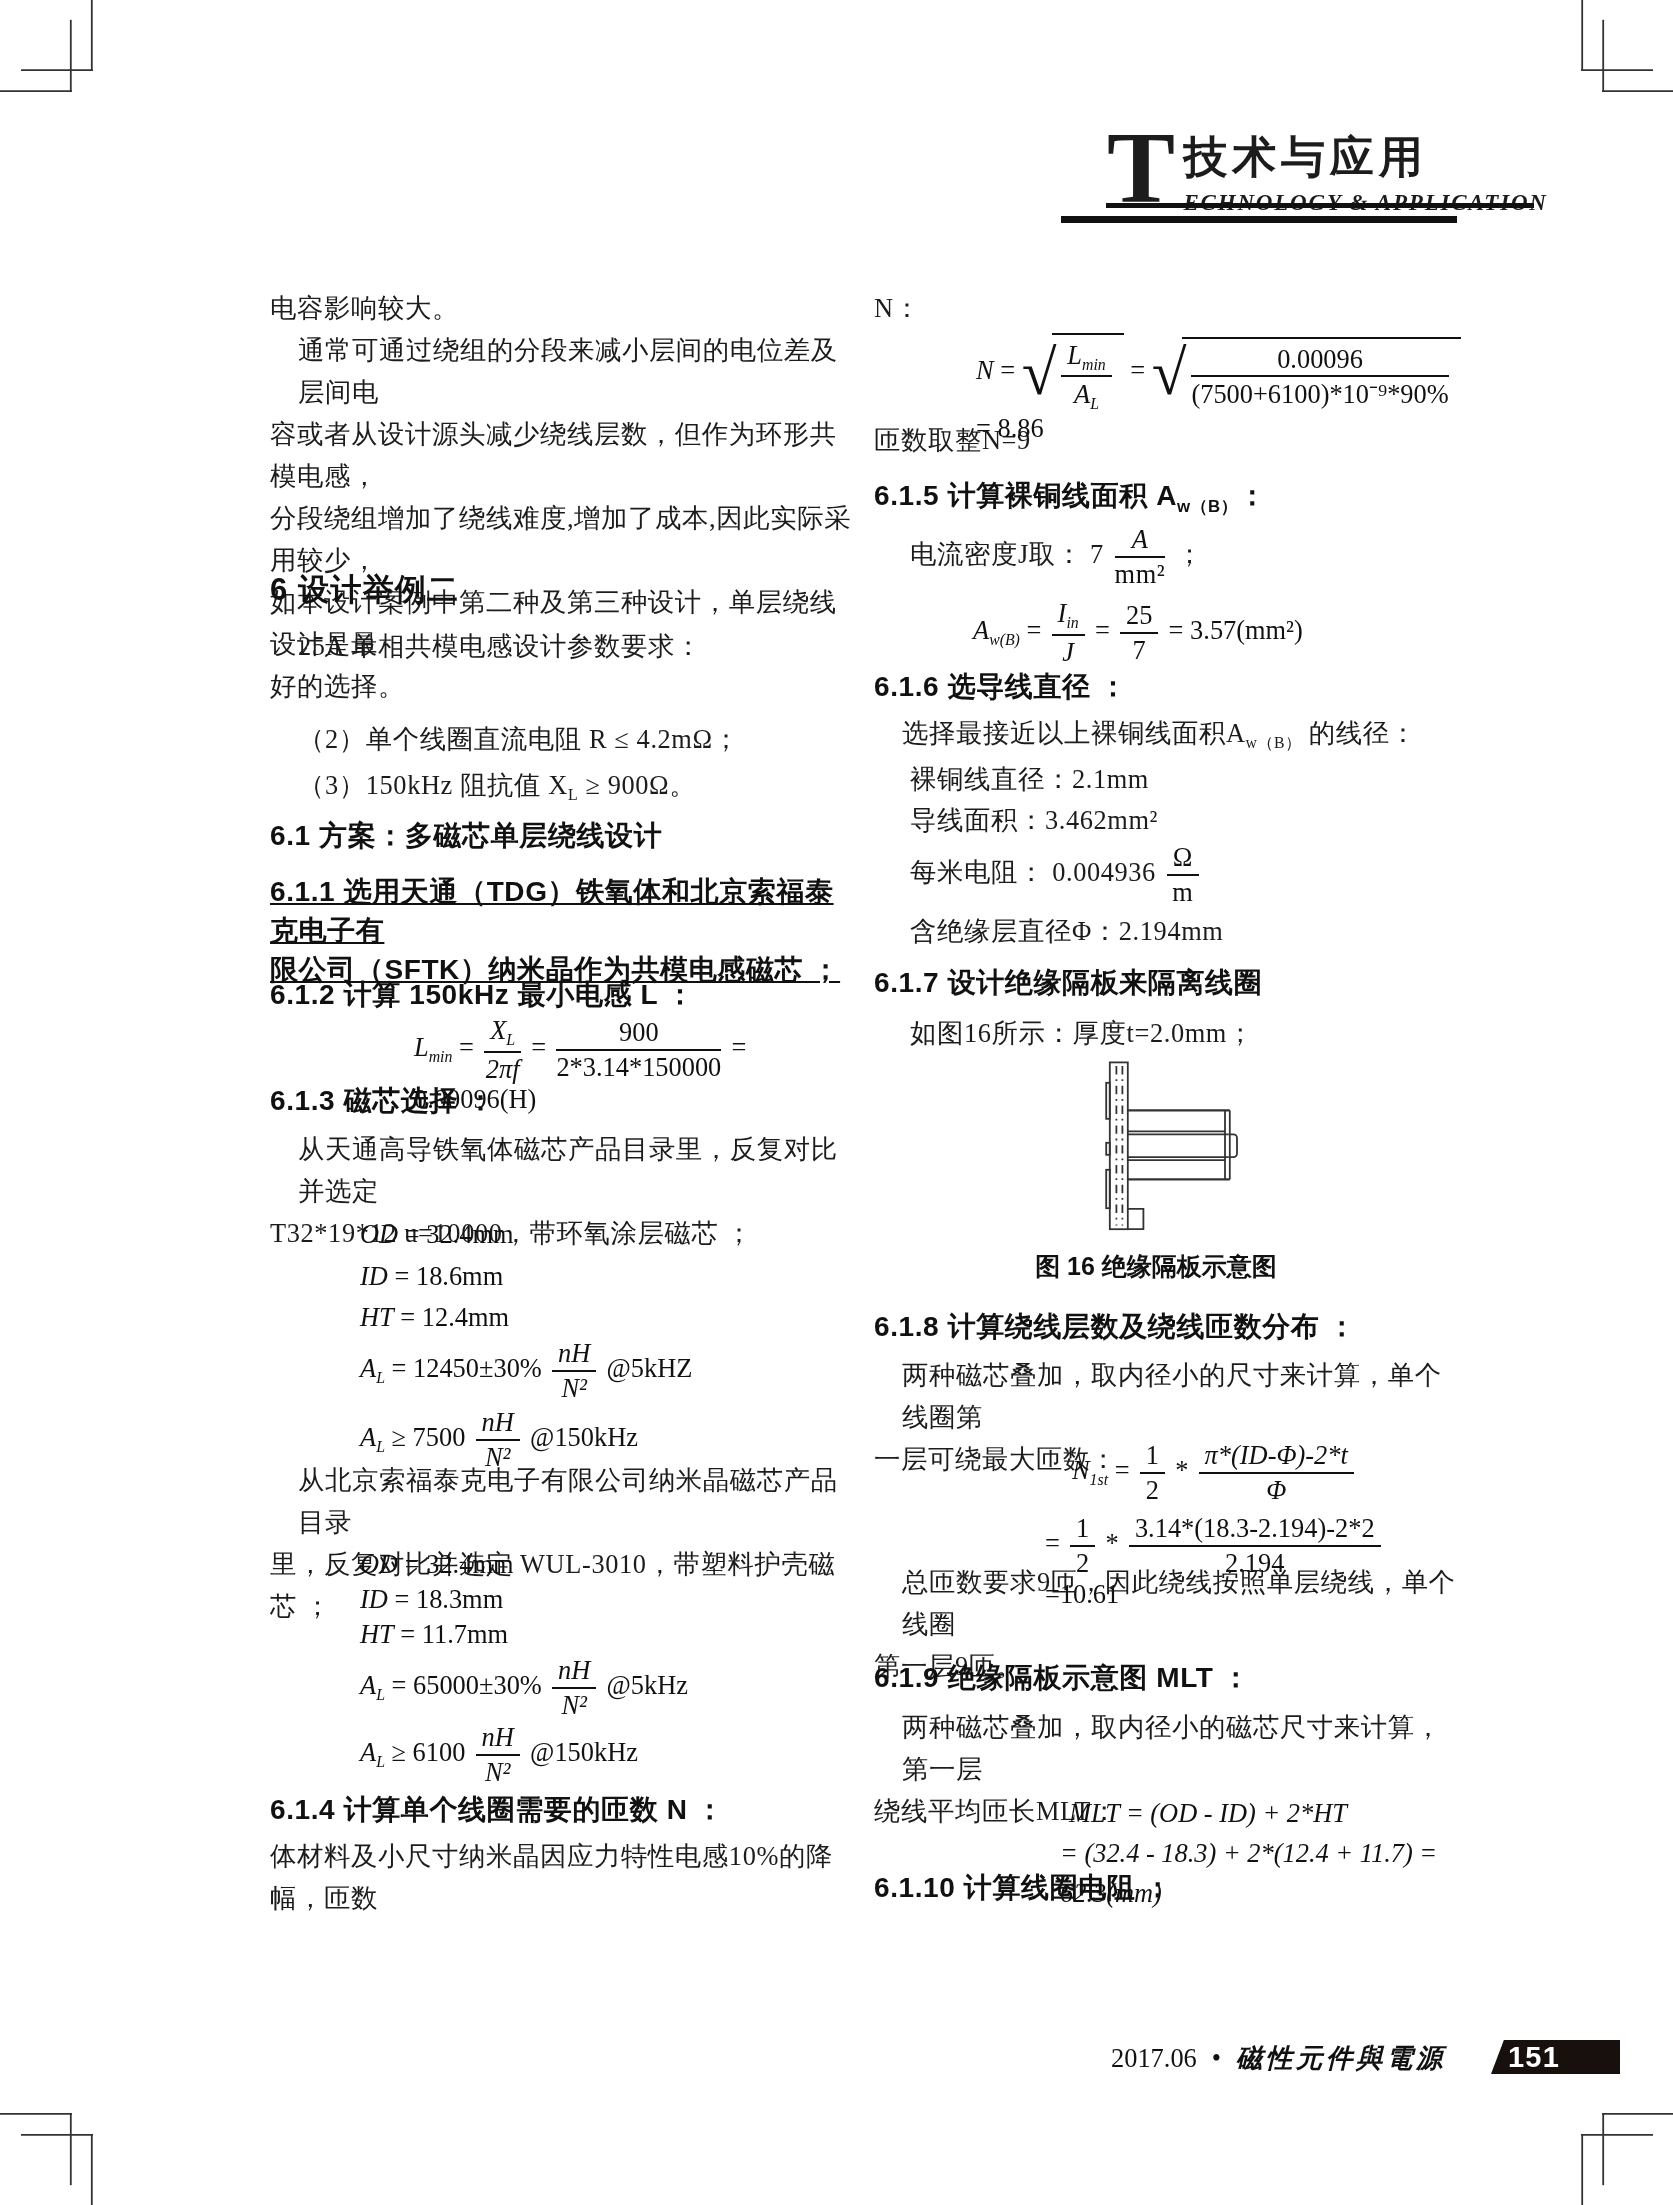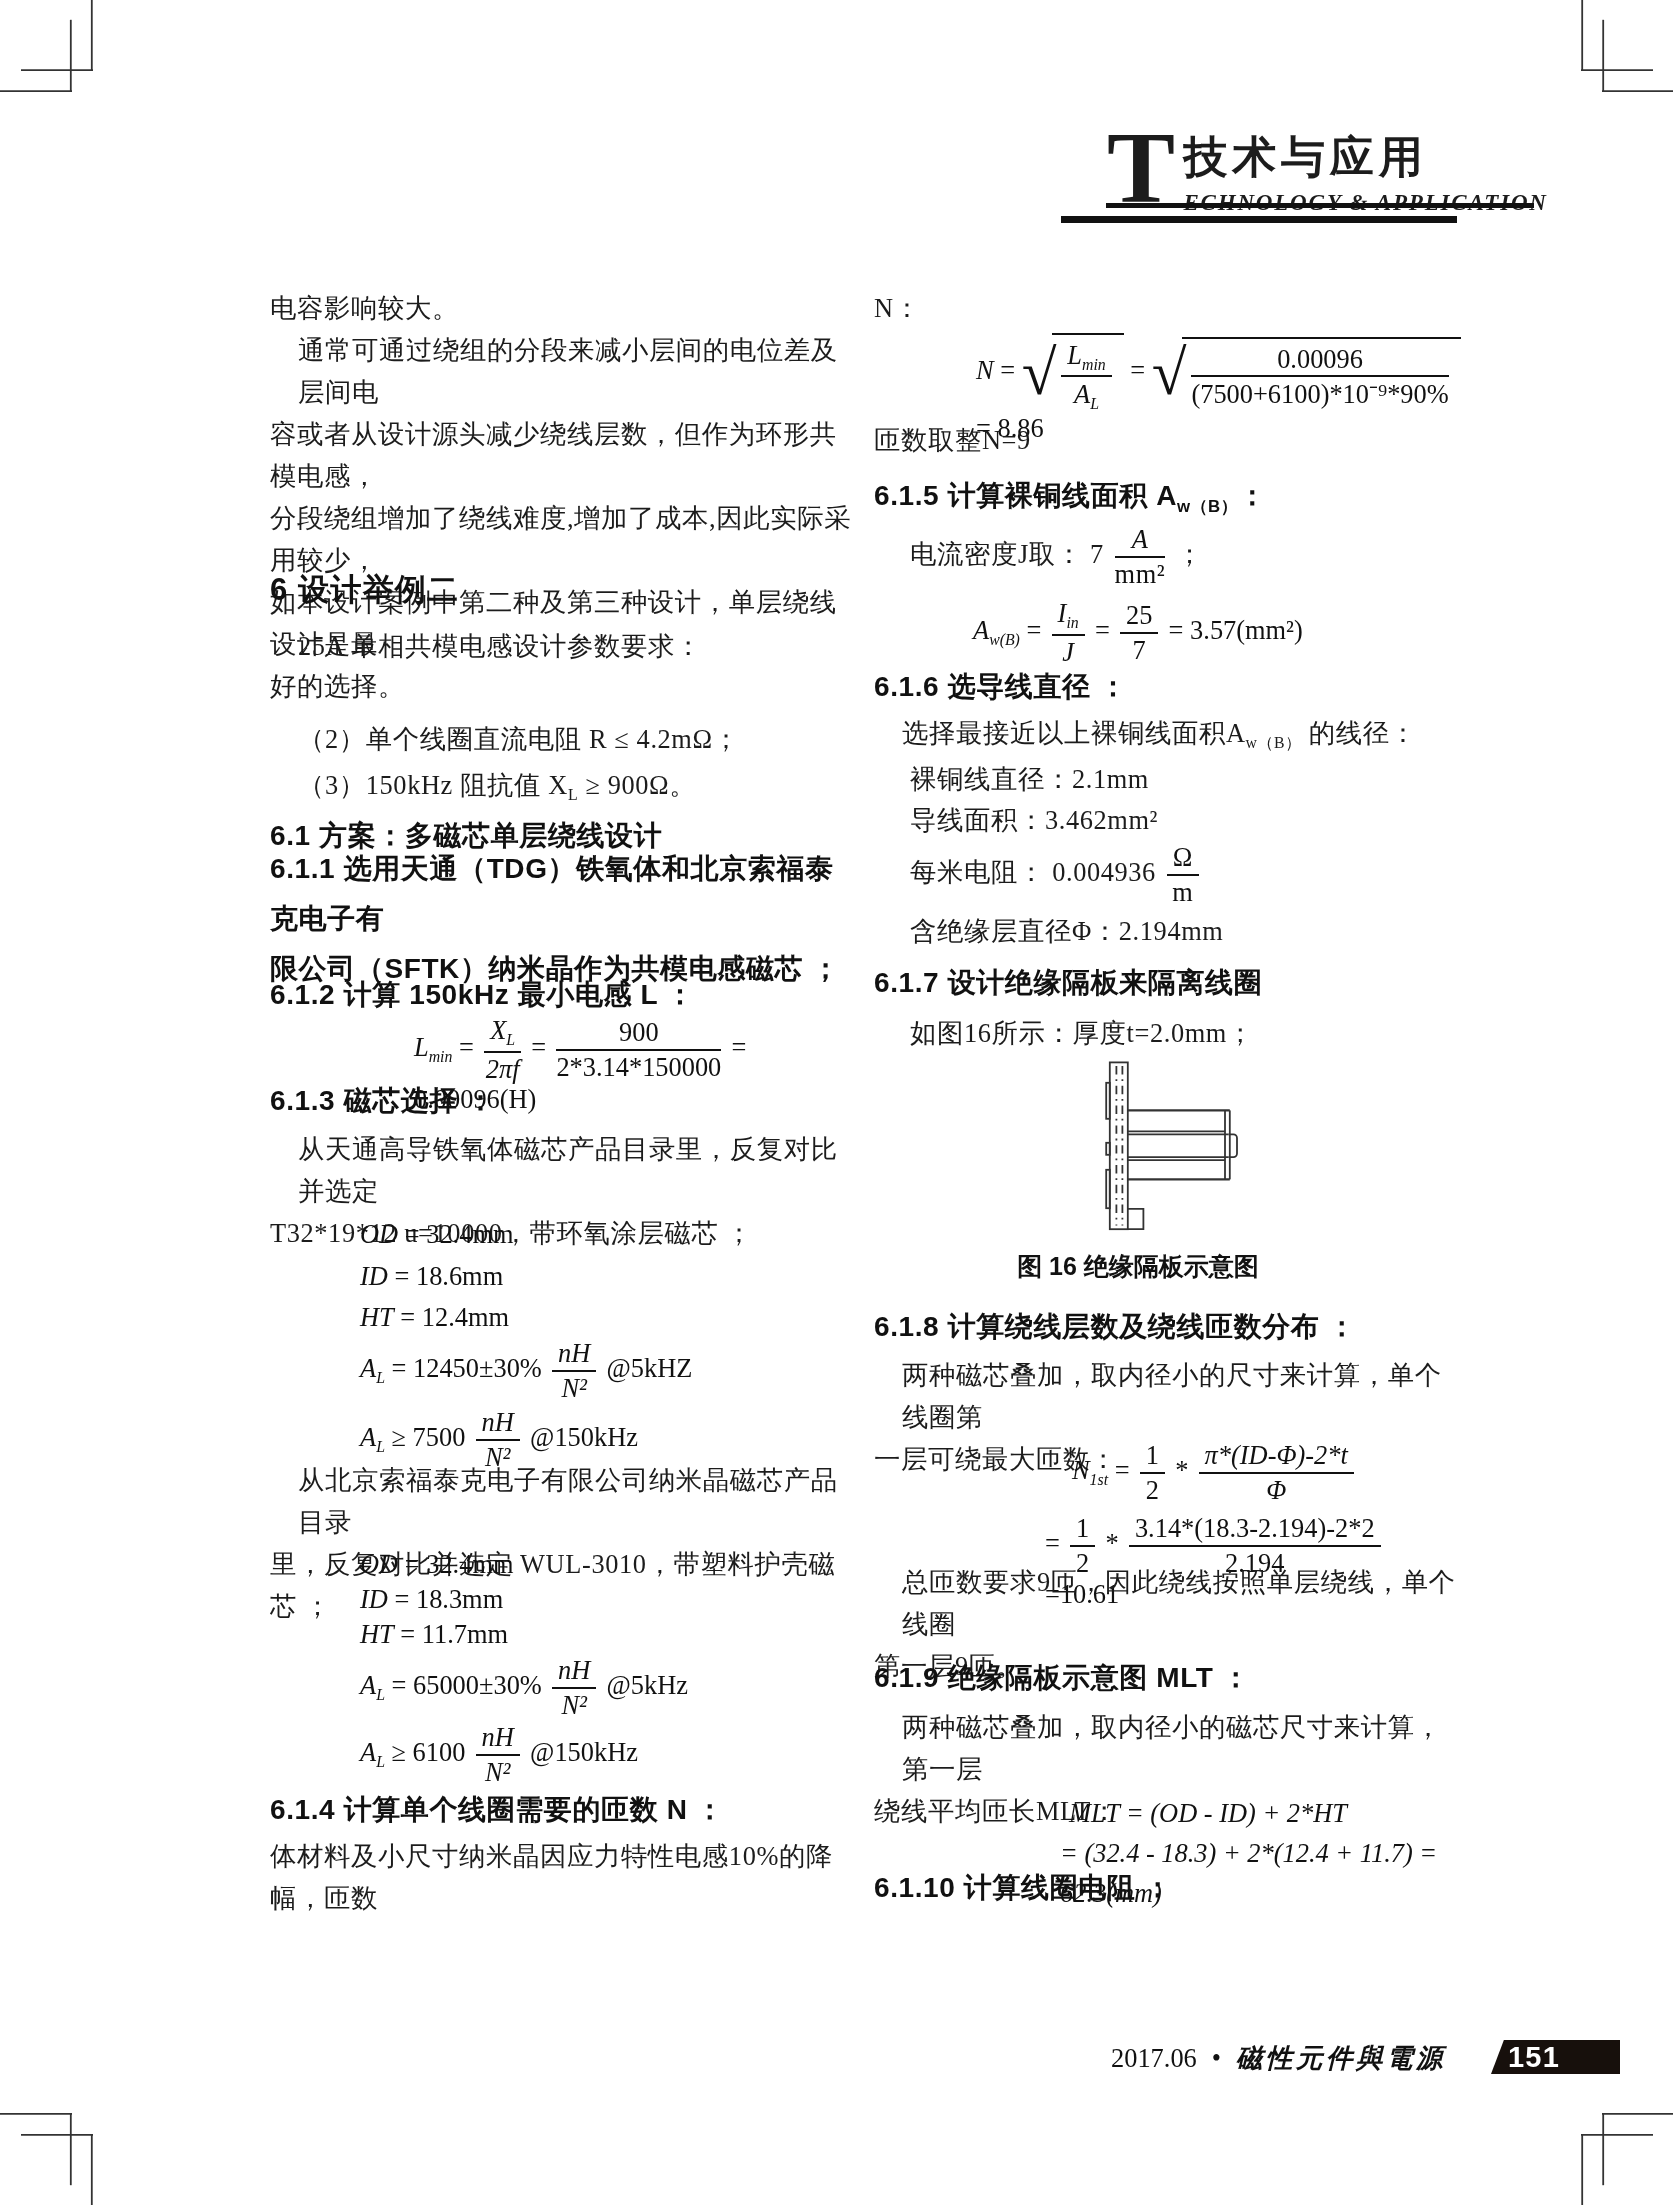--- a/index.html
+++ b/index.html
@@ -101,21 +101,21 @@
 
     <div class="blk body-t indent1" style="top:625px;">25A 单相共模电感设计参数要求：</div>
 
     <div class="blk body-t indent1" style="top:718px;">（2）单个线圈直流电阻 R ≤ 4.2mΩ；</div>
     <div class="blk body-t indent1" style="top:764px;">
       <span>（3）150kHz 阻抗值 X</span><sub>L</sub><span> ≥ 900Ω。</span>
     </div>
 
     <div class="blk hei h-sec" style="top:817px;">6.1  方案：多磁芯单层绕线设计</div>
 
-    <div class="blk hei h-sec" style="top:844px;line-height:50px;">
+    <div class="blk hei h-sec" style="top:872px;line-height:39px;text-decoration:underline;">
       <div>6.1.1  选用天通（TDG）铁氧体和北京索福泰克电子有</div>
       <div>限公司（SFTK）纳米晶作为共模电感磁芯 ；</div>
     </div>
 
     <div class="blk hei h-sec" style="top:976px;">6.1.2  计算 150kHz 最小电感 L ：</div>
 
     <div class="blk formula math" style="top:1015px;padding-left:144px;">
       <i>L</i><sub>min</sub>
       <span class="up">=</span>
       <span class="fr"><span class="n"><i>X</i><sub>L</sub></span><span class="d">2πf</span></span>
@@ -255,21 +255,21 @@
         <line x1="38" y1="124" x2="206" y2="124"></line>
         <path d="M206,124 h8 a6,6 0 0 1 6,6 v26 a6,6 0 0 1 -6,6 h-8"></path>
         <line x1="38" y1="162" x2="206" y2="162"></line>
         <line x1="38" y1="167" x2="200" y2="167"></line>
         <line x1="38" y1="199" x2="208" y2="199" stroke-width="4"></line>
         <line x1="200" y1="84" x2="200" y2="199"></line>
         <line x1="208" y1="84" x2="208" y2="199"></line>
         <path d="M38,248 h26 v34 h-26"></path>
       </g>
     </svg>
-    <div class="blk caption" style="top:1250px;text-align:center;width:408px;left:60px;">图 16  绝缘隔板示意图</div>
+    <div class="blk caption" style="top:1250px;text-align:center;width:408px;left:78px;">图 16  绝缘隔板示意图</div>
 
     <div class="blk hei h-sec" style="top:1308px;">6.1.8  计算绕线层数及绕线匝数分布 ：</div>
 
     <div class="blk body-t" style="top:1354px;">
       <div class="indent1">两种磁芯叠加，取内径小的尺寸来计算，单个线圈第</div>
       <div>一层可绕最大匝数：</div>
     </div>
 
     <div class="blk formula math" style="top:1440px;padding-left:198px;">
       <div>

